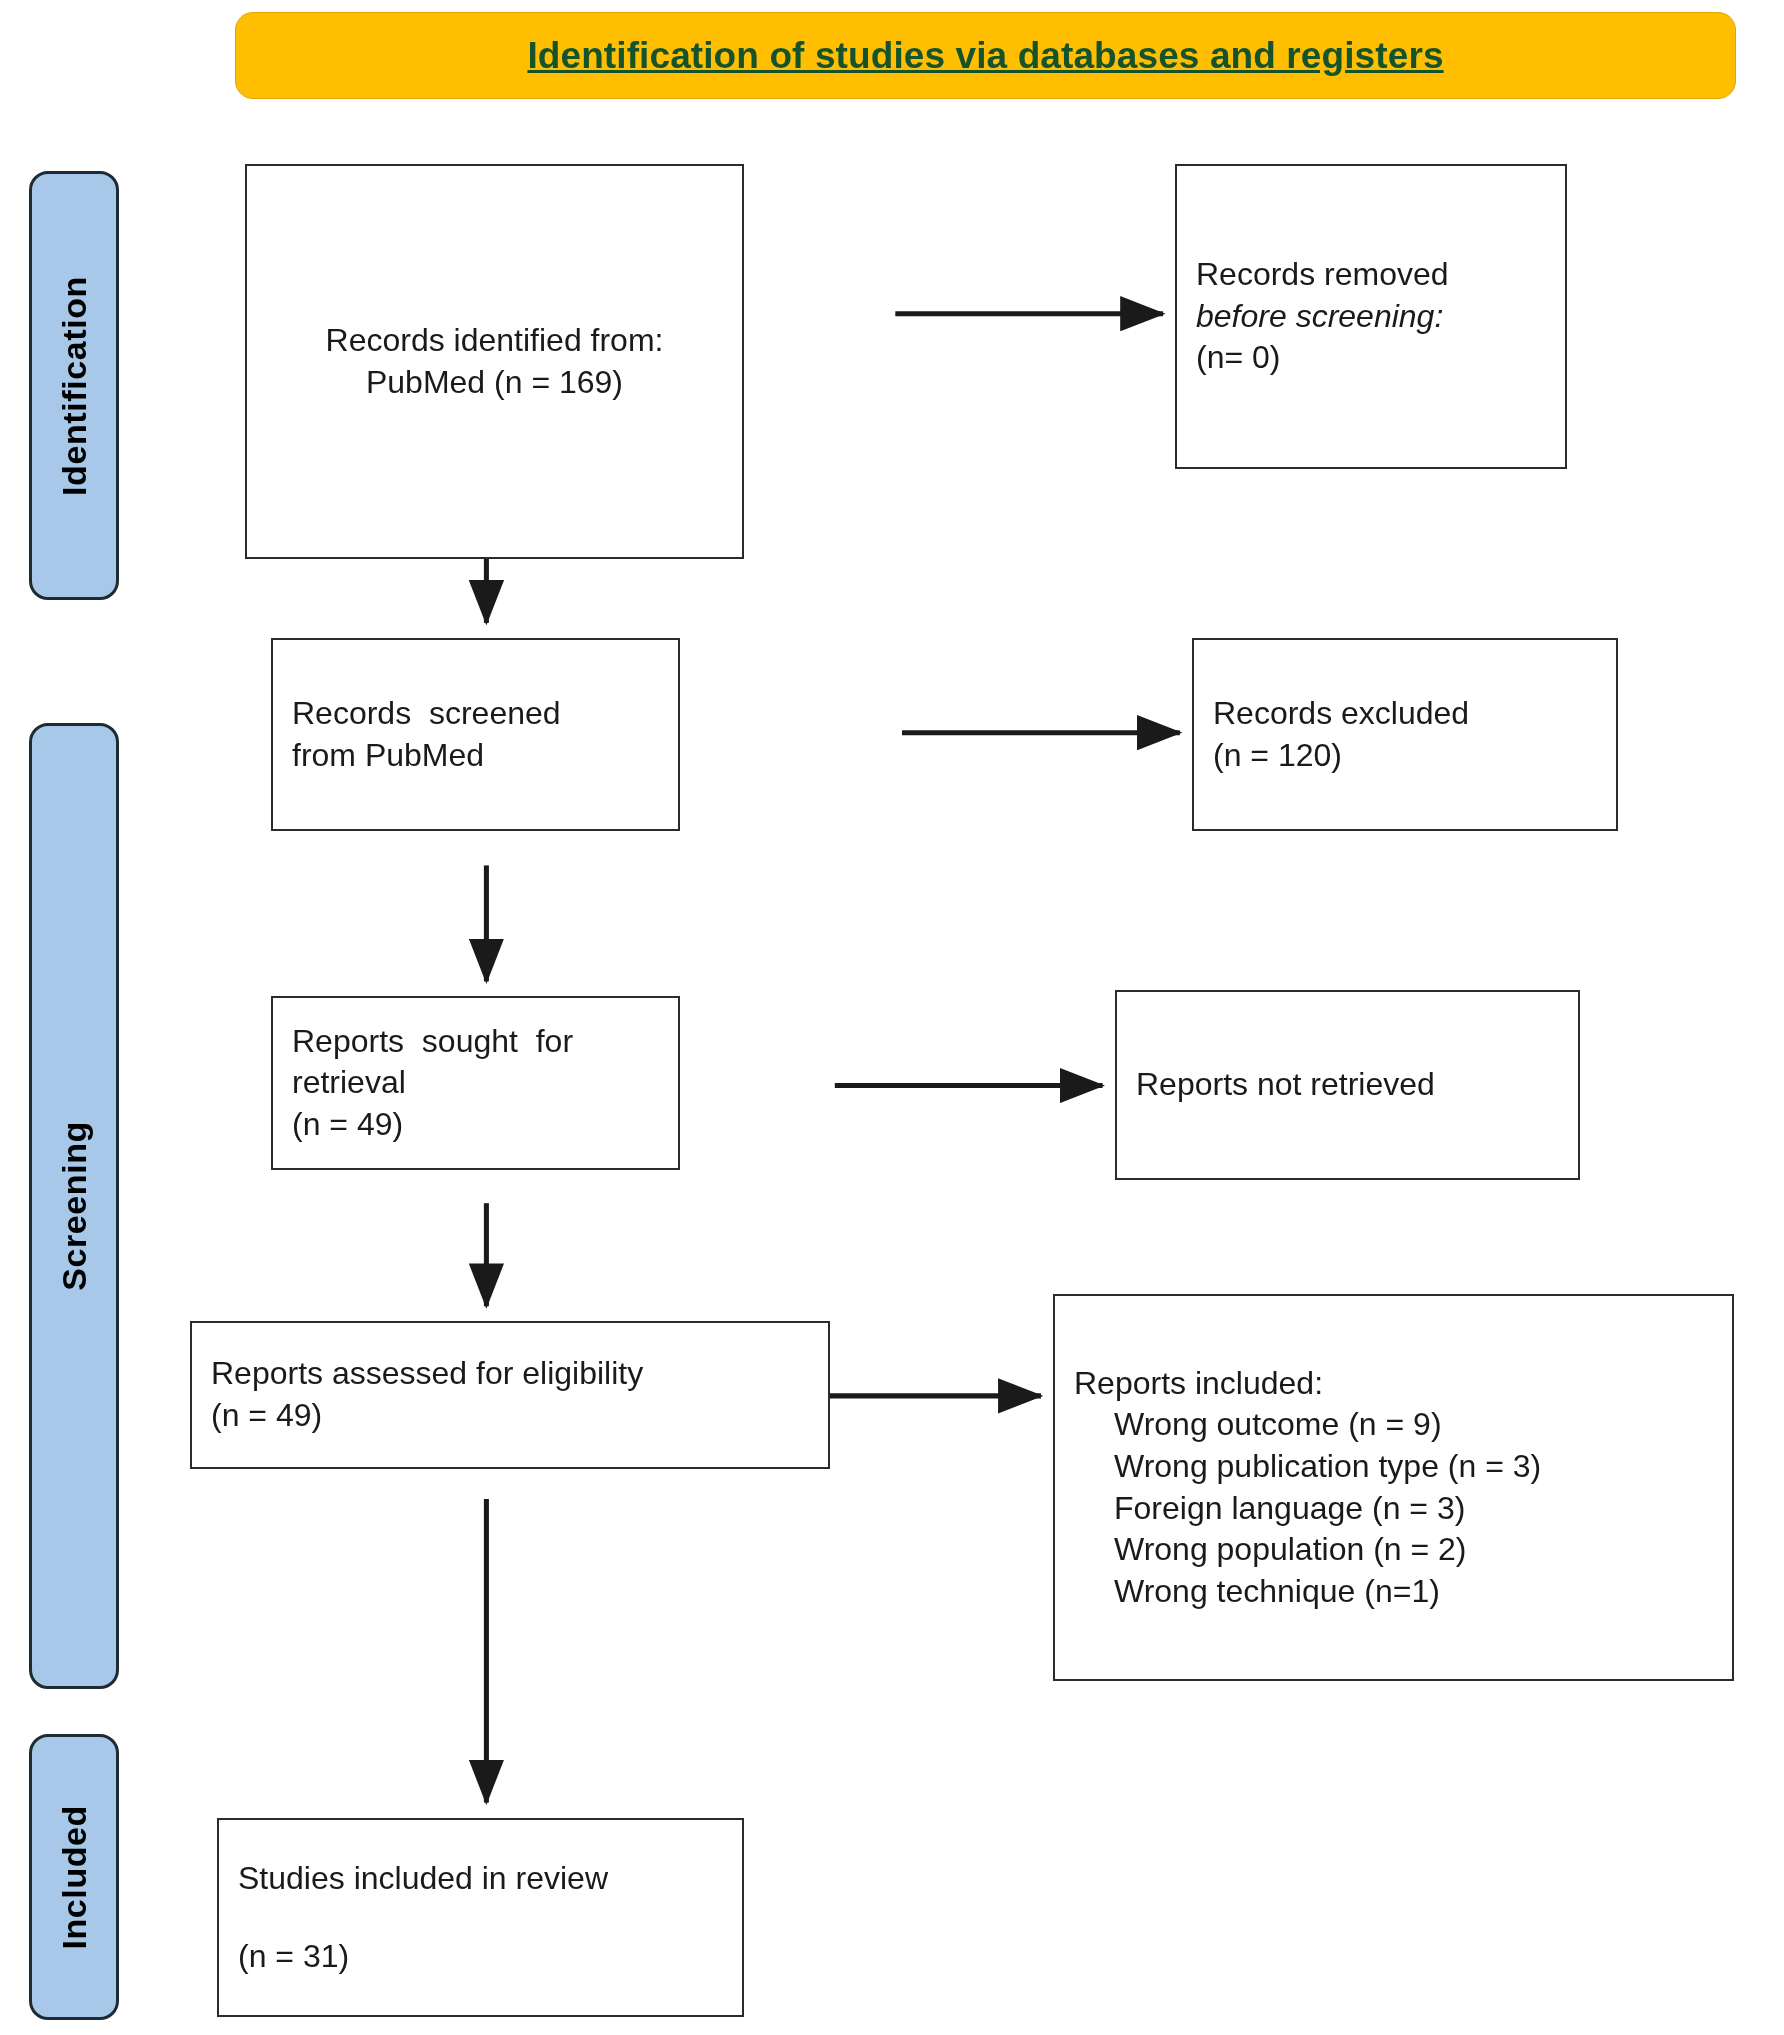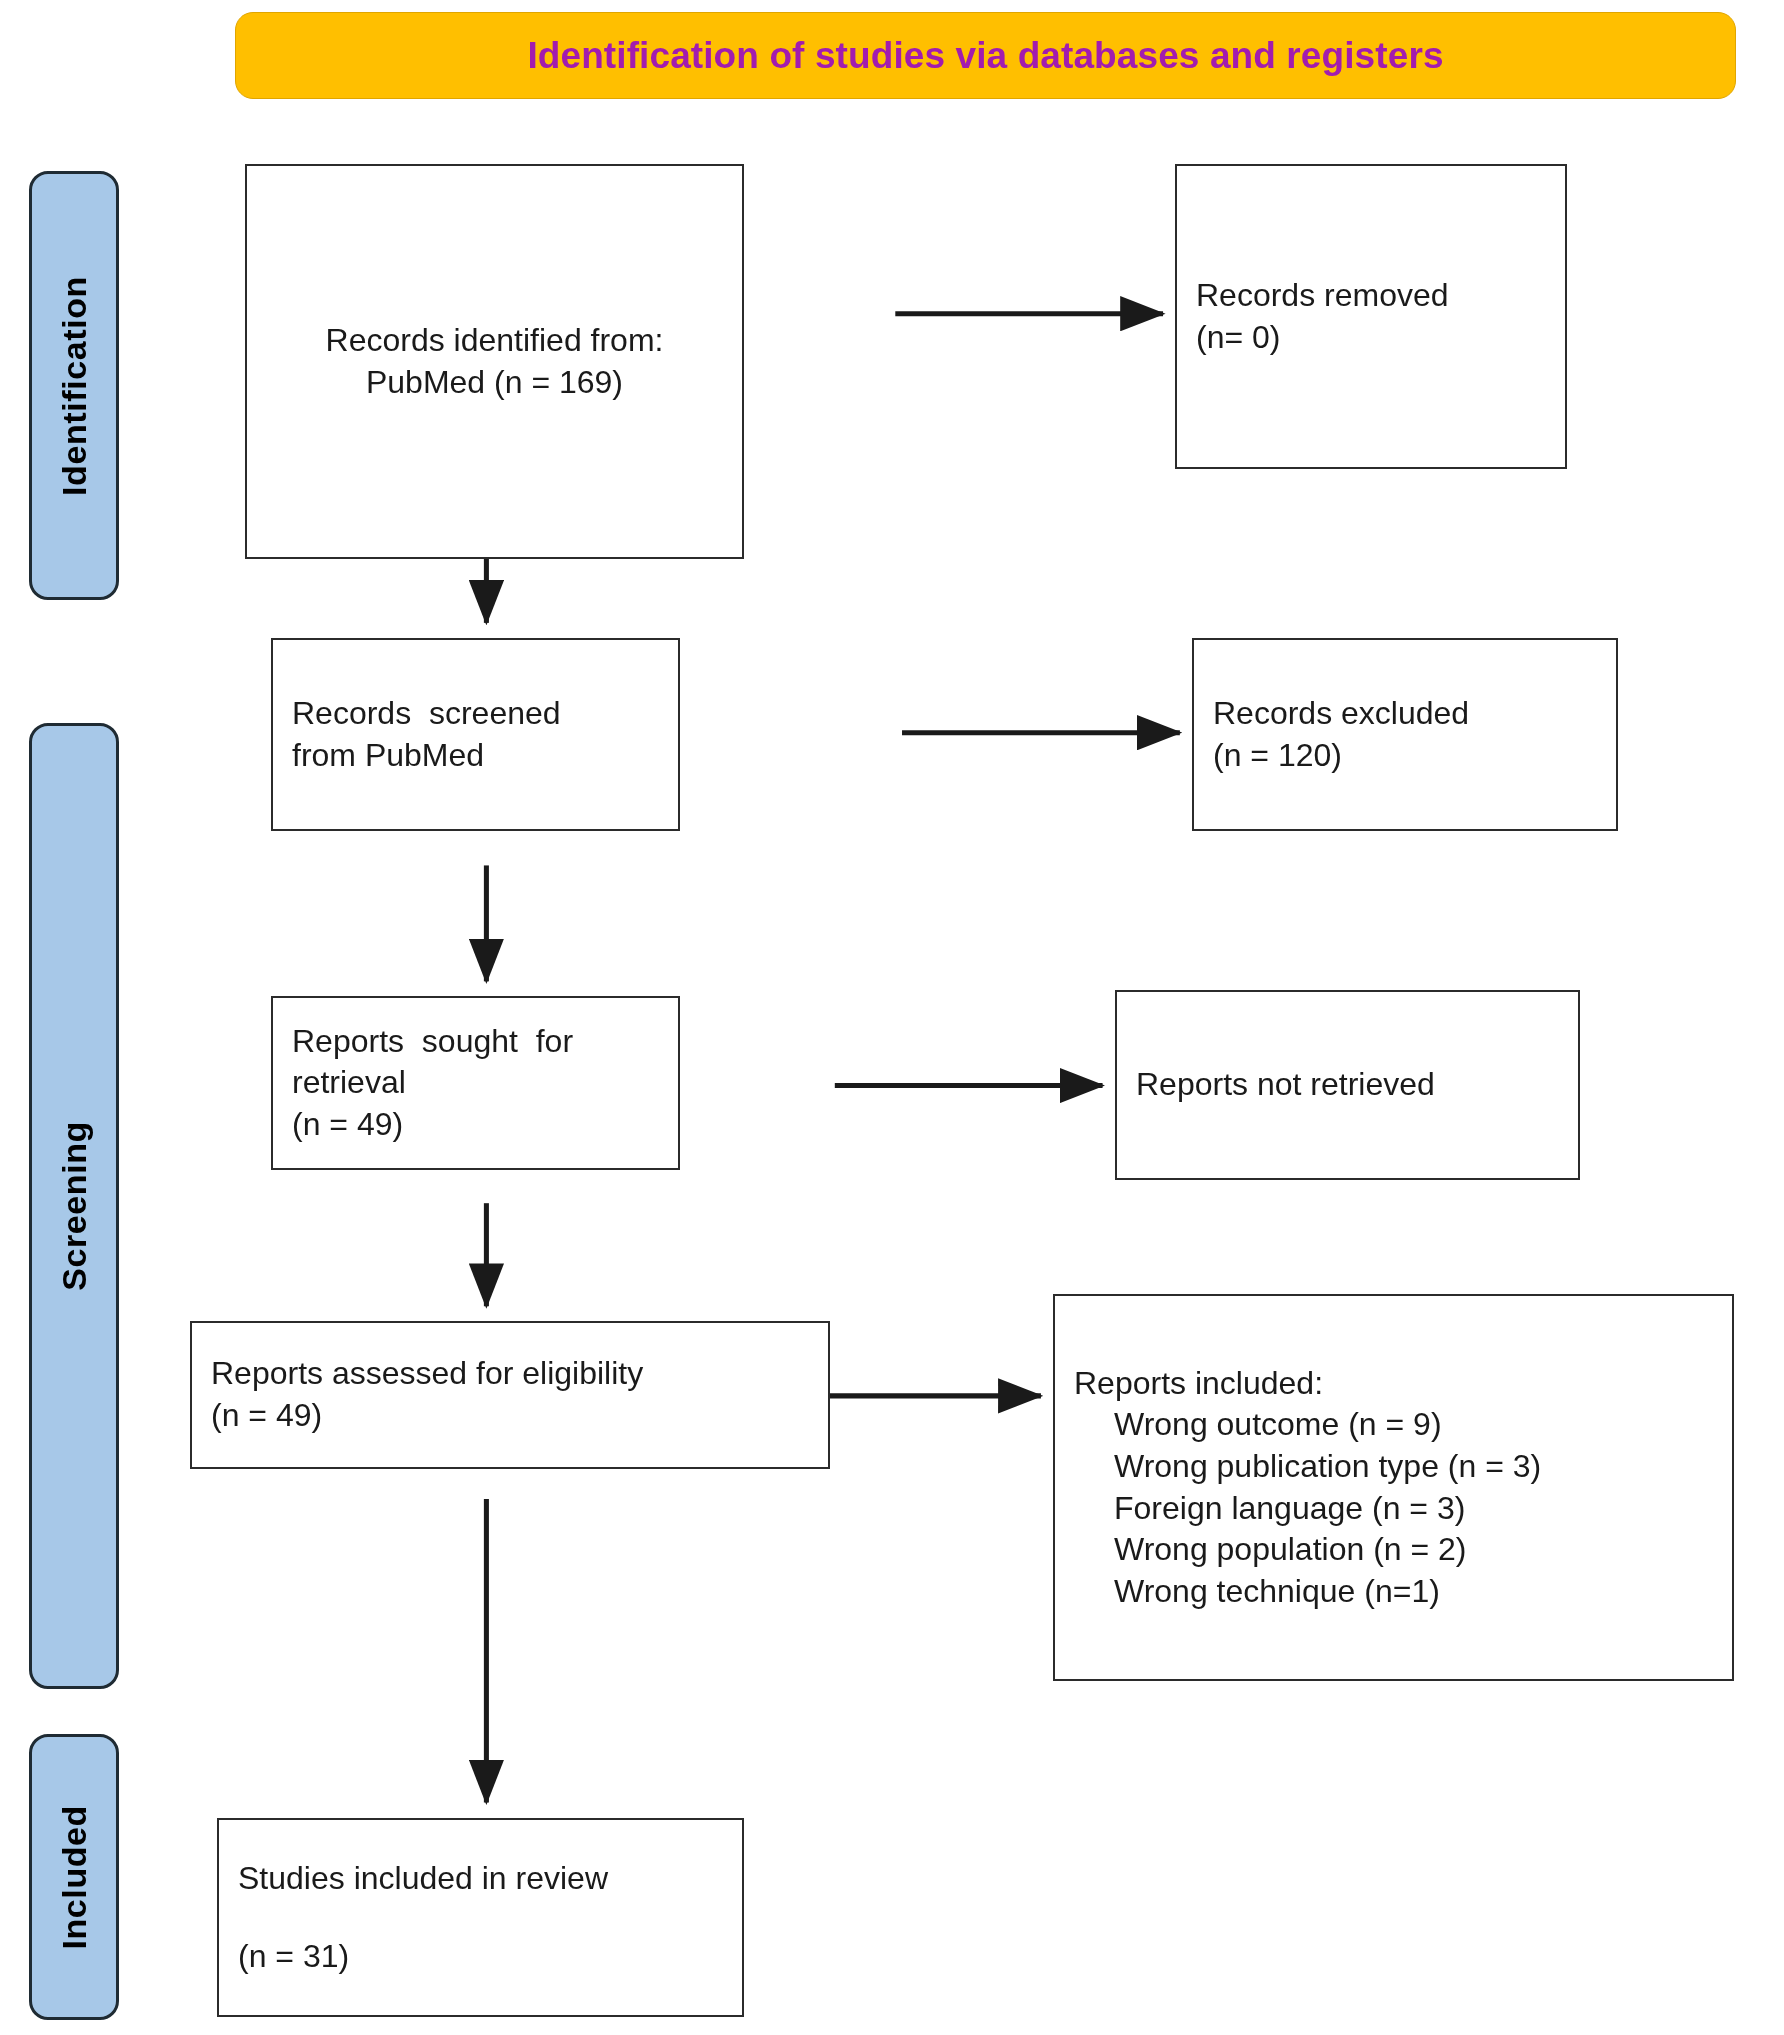--- a/index.html
+++ b/index.html
@@ -29,22 +29,23 @@
     border: 1.7px solid #E0A500;
     border-radius: 18px;
     box-sizing: border-box;
     display: flex;
     align-items: center;
     justify-content: center;
   }
   .header-title {
     font-size: 37px;
     font-weight: bold;
-    color: #a21caf;
+    color: #14532d;
     letter-spacing: 0.1px;
+    text-decoration: underline;
   }
 
   
   .stage-bar {
     position: absolute;
     background: #A7C8E8;
     border: 3.4px solid #1F2B33;
     border-radius: 19px;
     box-sizing: border-box;
     display: flex;
@@ -165,20 +166,21 @@
     </g>
   </svg>
 
   <div class="flow-box center-text" id="box-identified">
     <div class="line">Records identified from:</div>
     <div class="line">PubMed (n = 169)</div>
   </div>
 
   <div class="flow-box" id="box-removed">
     <div class="line">Records removed</div>
+    <div class="line italic">before screening:</div>
     <div class="line">(n= 0)</div>
   </div>
 
   <div class="flow-box" id="box-screened">
     <div class="line">Records  screened</div>
     <div class="line">from PubMed</div>
   </div>
 
   <div class="flow-box" id="box-records-excl">
     <div class="line">Records excluded</div>

